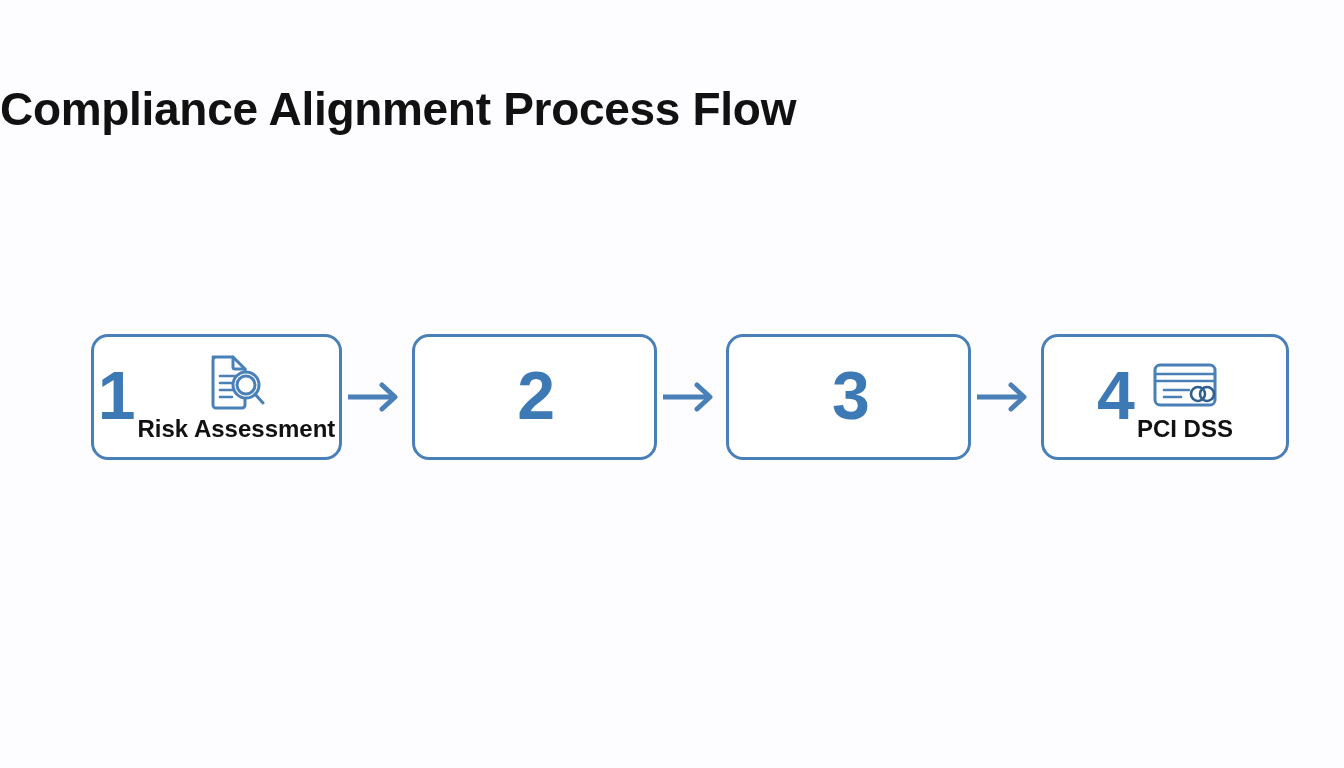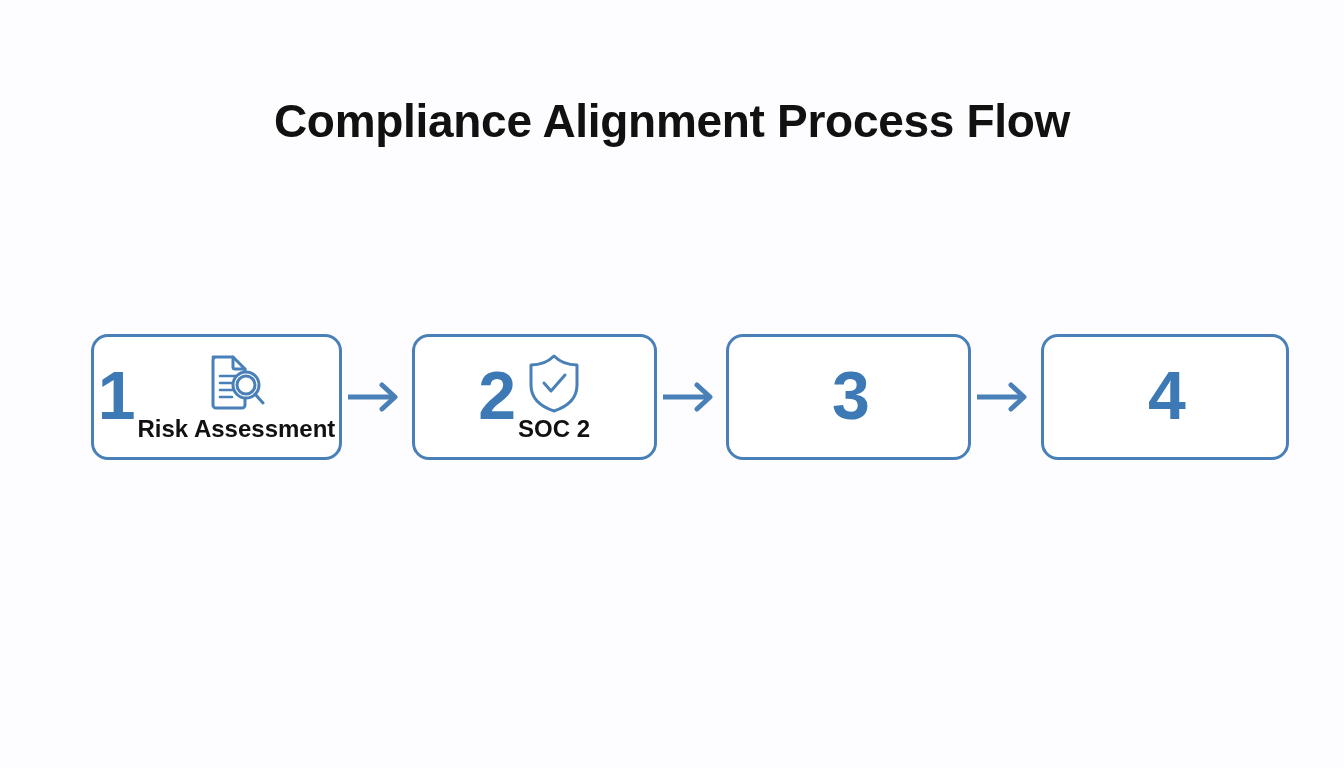--- a/index.html
+++ b/index.html
@@ -11,24 +11,23 @@
     width: 1344px;
     height: 768px;
     background: #fdfdff;
     font-family: "Liberation Sans", sans-serif;
     overflow: hidden;
     position: relative;
   }
 
   #page-title {
     position: absolute;
-    top: 94px;
+    top: 82px;
     left: 0;
     width: 1344px;
-    text-align: center;
     font-size: 46px;
     font-weight: bold;
     color: #111111;
     letter-spacing: -0.3px;
     white-space: nowrap;
   }
 
   #flow-row {
     position: absolute;
     top: 334px;
@@ -131,29 +130,20 @@
 
   <div class="arrow">
     <svg width="58" height="30" viewBox="0 0 58 30" fill="none" stroke="#4a80b8" stroke-width="5" stroke-linecap="round" stroke-linejoin="round">
       <path d="M0 15 H44"></path>
       <path d="M34 3 L47 15 L34 27"></path>
     </svg>
   </div>
 
   <div class="step-card w2">
     <div class="step-number">2</div>
-    <div class="step-body">
-      <span class="step-icon">
-        <svg width="58" height="62" viewBox="0 0 58 62" fill="none" stroke="#4a80b8" stroke-width="3" stroke-linecap="round" stroke-linejoin="round">
-          <path d="M29 4 C22 11 13 13 6 13 v20 c0 14 11 22 23 26 c12 -4 23 -12 23 -26 V13 c-7 0 -16 -2 -23 -9 z"></path>
-          <path d="M19 31 L26 39 L40 23" stroke-width="3"></path>
-        </svg>
-      </span>
-      <span class="step-label">SOC 2</span>
-    </div>
   </div>
 
   <div class="arrow">
     <svg width="58" height="30" viewBox="0 0 58 30" fill="none" stroke="#4a80b8" stroke-width="5" stroke-linecap="round" stroke-linejoin="round">
       <path d="M0 15 H44"></path>
       <path d="M34 3 L47 15 L34 27"></path>
     </svg>
   </div>
 
   <div class="step-card w3">
@@ -162,15 +152,29 @@
 
   <div class="arrow">
     <svg width="58" height="30" viewBox="0 0 58 30" fill="none" stroke="#4a80b8" stroke-width="5" stroke-linecap="round" stroke-linejoin="round">
       <path d="M0 15 H44"></path>
       <path d="M34 3 L47 15 L34 27"></path>
     </svg>
   </div>
 
   <div class="step-card w4">
     <div class="step-number">4</div>
+    <div class="step-body">
+      <span class="step-icon">
+        <svg width="72" height="62" viewBox="0 0 72 62" fill="none" stroke="#4a80b8" stroke-width="3" stroke-linecap="round" stroke-linejoin="round">
+          <rect x="6" y="13" width="60" height="40" rx="5"></rect>
+          <path d="M6 22 H66" stroke-width="2.6"></path>
+          <path d="M6 29 H66" stroke-width="2.6"></path>
+          <path d="M15 38 H40" stroke-width="2.6"></path>
+          <path d="M15 45 H32" stroke-width="2.6"></path>
+          <circle cx="49" cy="42" r="7" stroke-width="2.6" stroke="#2f5f91"></circle>
+          <circle cx="58" cy="42" r="7" stroke-width="2.6" stroke="#2f5f91"></circle>
+        </svg>
+      </span>
+      <span class="step-label">PCI DSS</span>
+    </div>
   </div>
 
 </div>
 
 </body></html>

